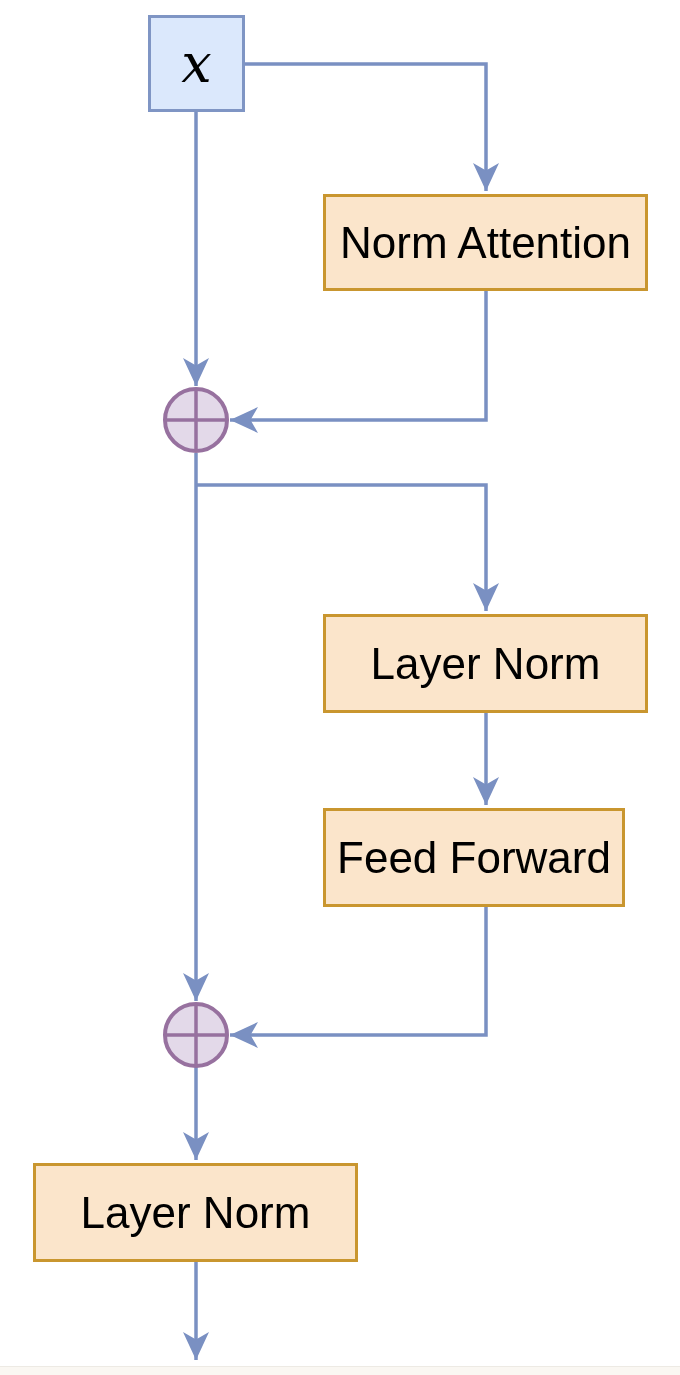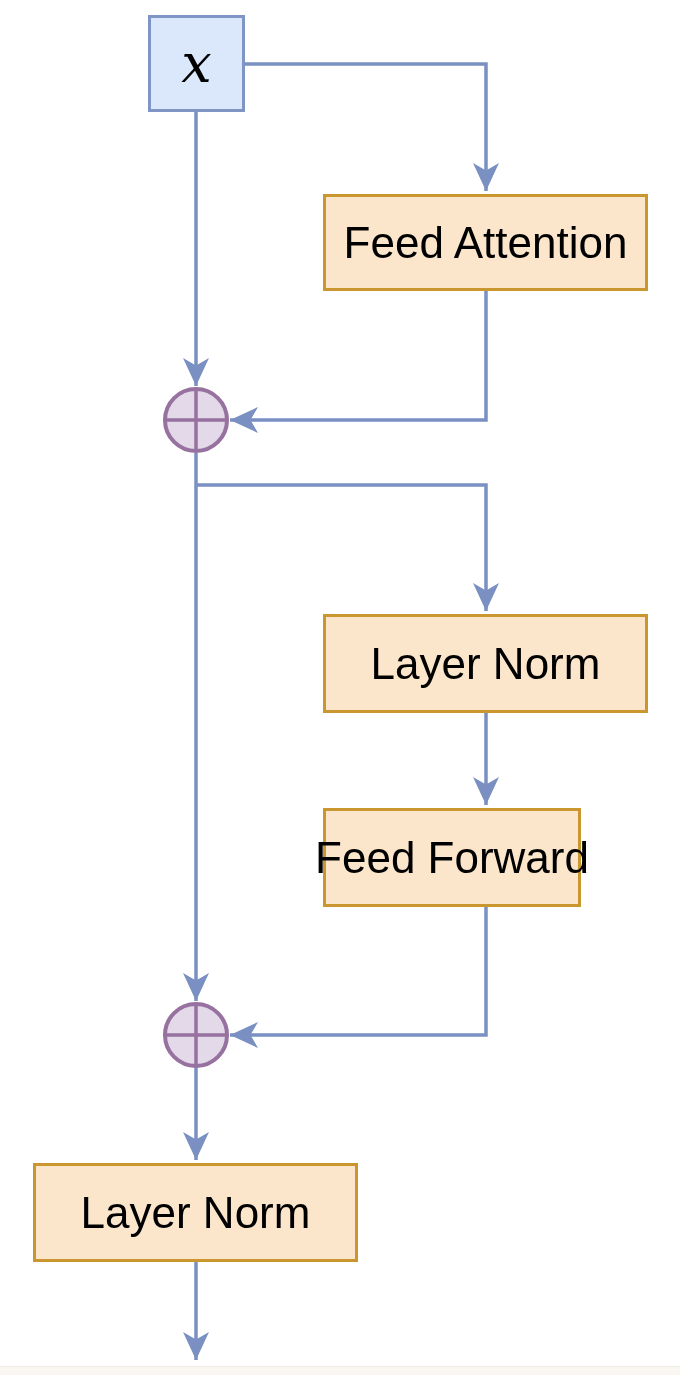--- a/index.html
+++ b/index.html
@@ -43,21 +43,21 @@
     background: #dbe8fc;
     border: 3px solid #7f95c4;
     font-family: "DejaVu Serif", serif;
     font-style: italic;
     font-size: 54px;
     line-height: 1;
   }
   #node-input        { left: 148px; top: 15px;   width: 97px;  height: 97px; }
   #node-self-attn    { left: 323px; top: 194px;  width: 325px; height: 97px; }
   #node-layer-norm-1 { left: 323px; top: 614px;  width: 325px; height: 99px; }
-  #node-feed-forward { left: 323px; top: 808px;  width: 258px; height: 99px; }
+  #node-feed-forward { left: 323px; top: 808px;  width: 302px; height: 99px; }
   #node-layer-norm-2 { left: 33px;  top: 1163px; width: 325px; height: 99px; }
   .footer-strip {
     position: absolute;
     left: 0;
     bottom: 0;
     width: 680px;
     height: 8px;
     background: #faf7f2;
     border-top: 1px solid #edeae4;
     z-index: 3;
@@ -102,21 +102,21 @@
       <circle cx="196" cy="1035" r="31" fill="#e3d9e9" stroke="#97719f" stroke-width="4"></circle>
       <path d="M165,1035 L227,1035 M196,1004 L196,1066" stroke="#97719f" stroke-width="3.5" fill="none"></path>
     </g>
   </svg>
 
   <div class="node input" id="node-input">
     <span>x</span>
   </div>
 
   <div class="node block" id="node-self-attn">
-    <span>Feed Attention</span>
+    <span>Norm Attention</span>
   </div>
 
   <div class="node block" id="node-layer-norm-1">
     <span>Layer Norm</span>
   </div>
 
   <div class="node block" id="node-feed-forward">
     <span>Feed Forward</span>
   </div>
 

